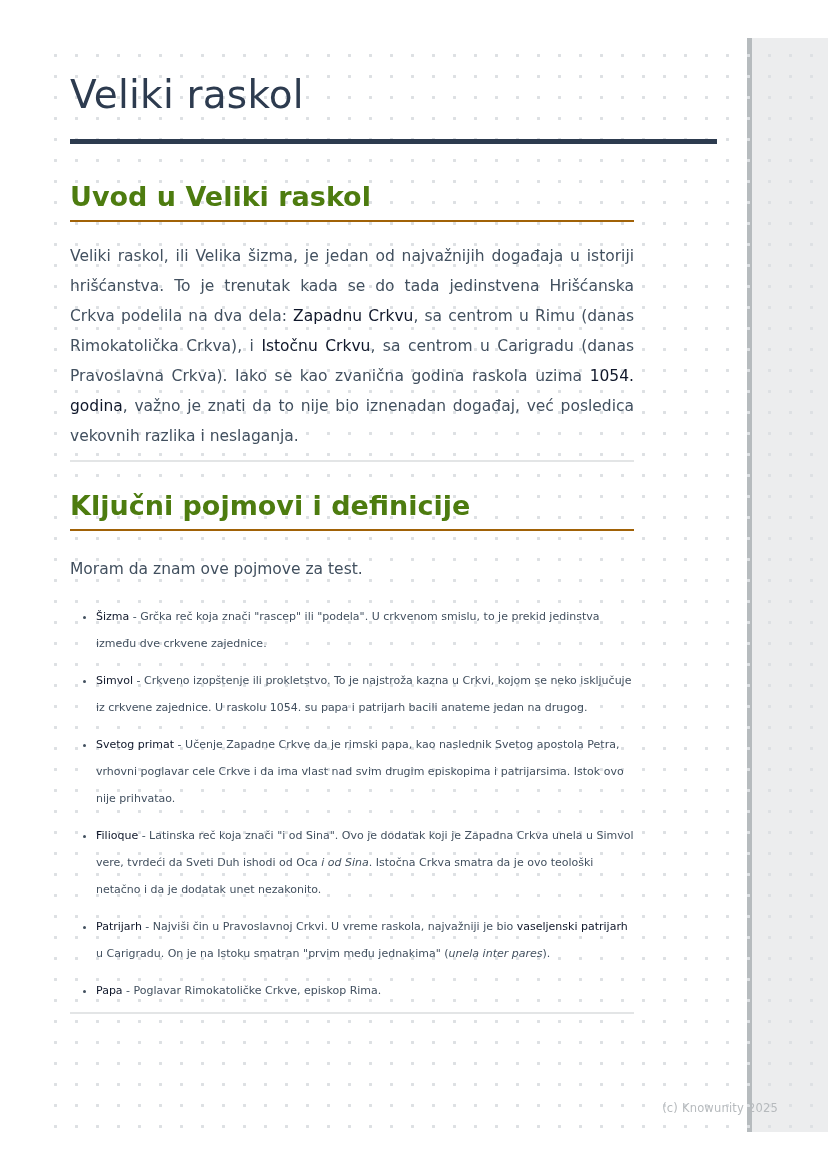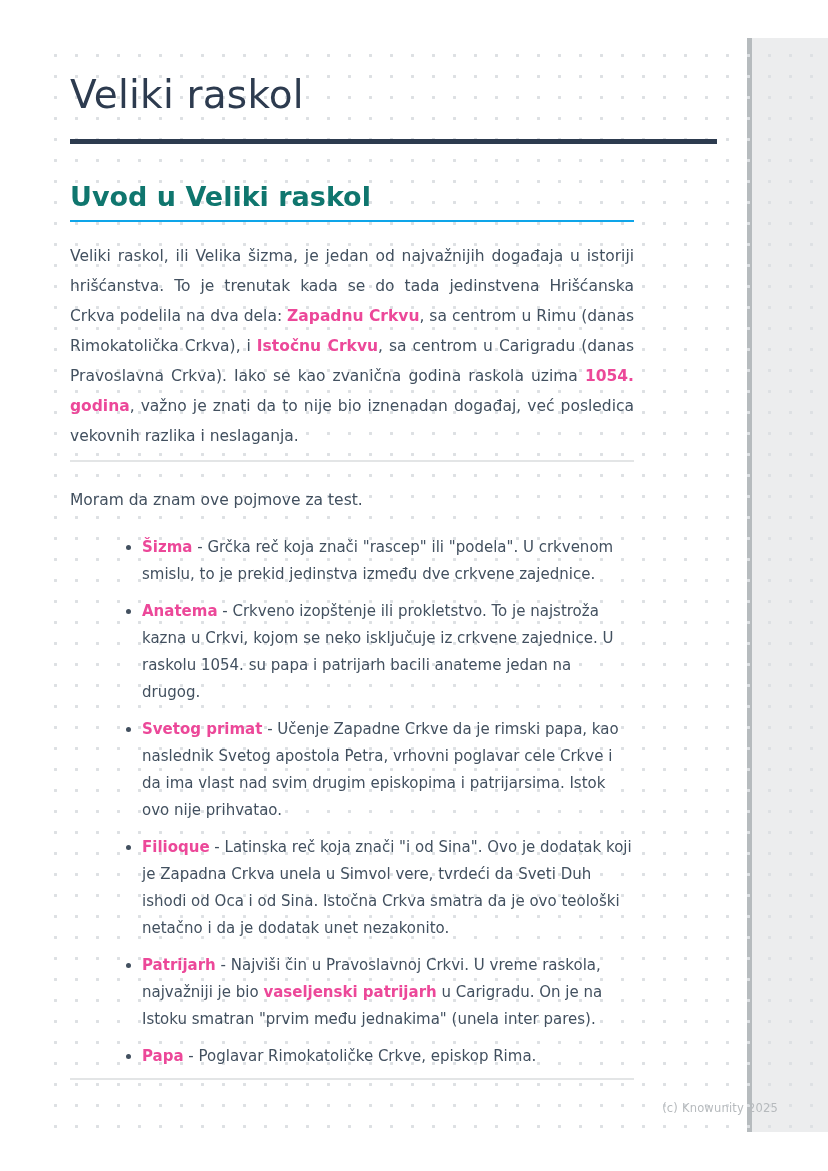--- a/index.html
+++ b/index.html
@@ -48,23 +48,23 @@
     letter-spacing: 0.2px;
   }
   .title-rule {
     margin-top: 19px;
     width: 647px; height: 5px;
     background: #2d3b4f;
   }
   h2.section-heading {
     font-size: 27px; line-height: 34px;
     font-weight: 700;
-    color: #0f766e;
+    color: #4d7c0f;
     margin: 0; padding: 0 0 6px 0;
-    border-bottom: 2px solid #0ea5e9;
+    border-bottom: 2px solid #a16207;
   }
   h2.first  { margin-top: 36px; }
   h2.second { margin-top: 27px; }
   p.body {
     font-size: 15.5px; line-height: 30px;
     margin: 0; color: #42505f;
   }
   p.intro { margin-top: 19px; text-align: justify; }
   p.lead  { margin-top: 23px; }
   hr.divider {
@@ -73,28 +73,27 @@
     margin: 0; width: 564px;
   }
   hr.d1 { margin-top: 9px; }
   hr.d2 { margin-top: 8px; }
   ul.terms {
     margin: 19px 0 0 0;
     padding: 0 0 0 26px;
     list-style: disc;
   }
   ul.terms li {
-    font-size: 15px; line-height: 27px;
+    font-size: 11px; line-height: 27px;
     margin-bottom: 10px;
     color: #42505f;
-    margin-left: 46px;
   }
   ul.terms li:last-child { margin-bottom: 0; }
-  .run-b { font-weight: 700; color: #ec4899; }
-  .run-i { }
+  .run-b { font-weight: 400; color: #0f172a; }
+  .run-i { font-style: italic; }
   .footer {
     position: absolute; top: 1101px; right: 50px;
     font-size: 11.5px; color: #b6babd;
     z-index: 5;
     letter-spacing: 0.2px;
   }
 </style>
 </head>
 <body>
 
@@ -104,25 +103,26 @@
 
 <div class="content">
   <h1 class="doc-title">Veliki raskol</h1>
   <div class="title-rule"></div>
 
   <h2 class="section-heading first">Uvod u Veliki raskol</h2>
   <p class="body intro"><span>Veliki raskol, ili Velika šizma, je jedan od najvažnijih događaja u istoriji hrišćanstva. To je trenutak kada se do tada jedinstvena Hrišćanska Crkva podelila na dva dela: </span><span class="run-b">Zapadnu Crkvu</span><span>, sa centrom u Rimu (danas Rimokatolička Crkva), i </span><span class="run-b">Istočnu Crkvu</span><span>, sa centrom u Carigradu (danas Pravoslavna Crkva). Iako se kao zvanična godina raskola uzima </span><span class="run-b">1054. godina</span><span>, važno je znati da to nije bio iznenadan događaj, već posledica vekovnih razlika i neslaganja.</span></p>
 
   <hr class="divider d1">
 
+  <h2 class="section-heading second">Ključni pojmovi i definicije</h2>
   <p class="body lead">Moram da znam ove pojmove za test.</p>
 
   <ul class="terms">
     <li><span class="run-b">Šizma</span><span> - Grčka reč koja znači "rascep" ili "podela". U crkvenom smislu, to je prekid jedinstva između dve crkvene zajednice.</span></li>
-    <li><span class="run-b">Anatema</span><span> - Crkveno izopštenje ili prokletstvo. To je najstroža kazna u Crkvi, kojom se neko isključuje iz crkvene zajednice. U raskolu 1054. su papa i patrijarh bacili anateme jedan na drugog.</span></li>
+    <li><span class="run-b">Simvol</span><span> - Crkveno izopštenje ili prokletstvo. To je najstroža kazna u Crkvi, kojom se neko isključuje iz crkvene zajednice. U raskolu 1054. su papa i patrijarh bacili anateme jedan na drugog.</span></li>
     <li><span class="run-b">Svetog primat</span><span> - Učenje Zapadne Crkve da je rimski papa, kao naslednik Svetog apostola Petra, vrhovni poglavar cele Crkve i da ima vlast nad svim drugim episkopima i patrijarsima. Istok ovo nije prihvatao.</span></li>
     <li><span class="run-b">Filioque</span><span> - Latinska reč koja znači "i od Sina". Ovo je dodatak koji je Zapadna Crkva unela u Simvol vere, tvrdeći da Sveti Duh ishodi od Oca </span><span class="run-i">i od Sina</span><span>. Istočna Crkva smatra da je ovo teološki netačno i da je dodatak unet nezakonito.</span></li>
     <li><span class="run-b">Patrijarh</span><span> - Najviši čin u Pravoslavnoj Crkvi. U vreme raskola, najvažniji je bio </span><span class="run-b">vaseljenski patrijarh</span><span> u Carigradu. On je na Istoku smatran "prvim među jednakima" (</span><span class="run-i">unela inter pares</span><span>).</span></li>
     <li><span class="run-b">Papa</span><span> - Poglavar Rimokatoličke Crkve, episkop Rima.</span></li>
   </ul>
 
   <hr class="divider d2">
 </div>
 
 <div class="footer">(c) Knowunity 2025</div>

